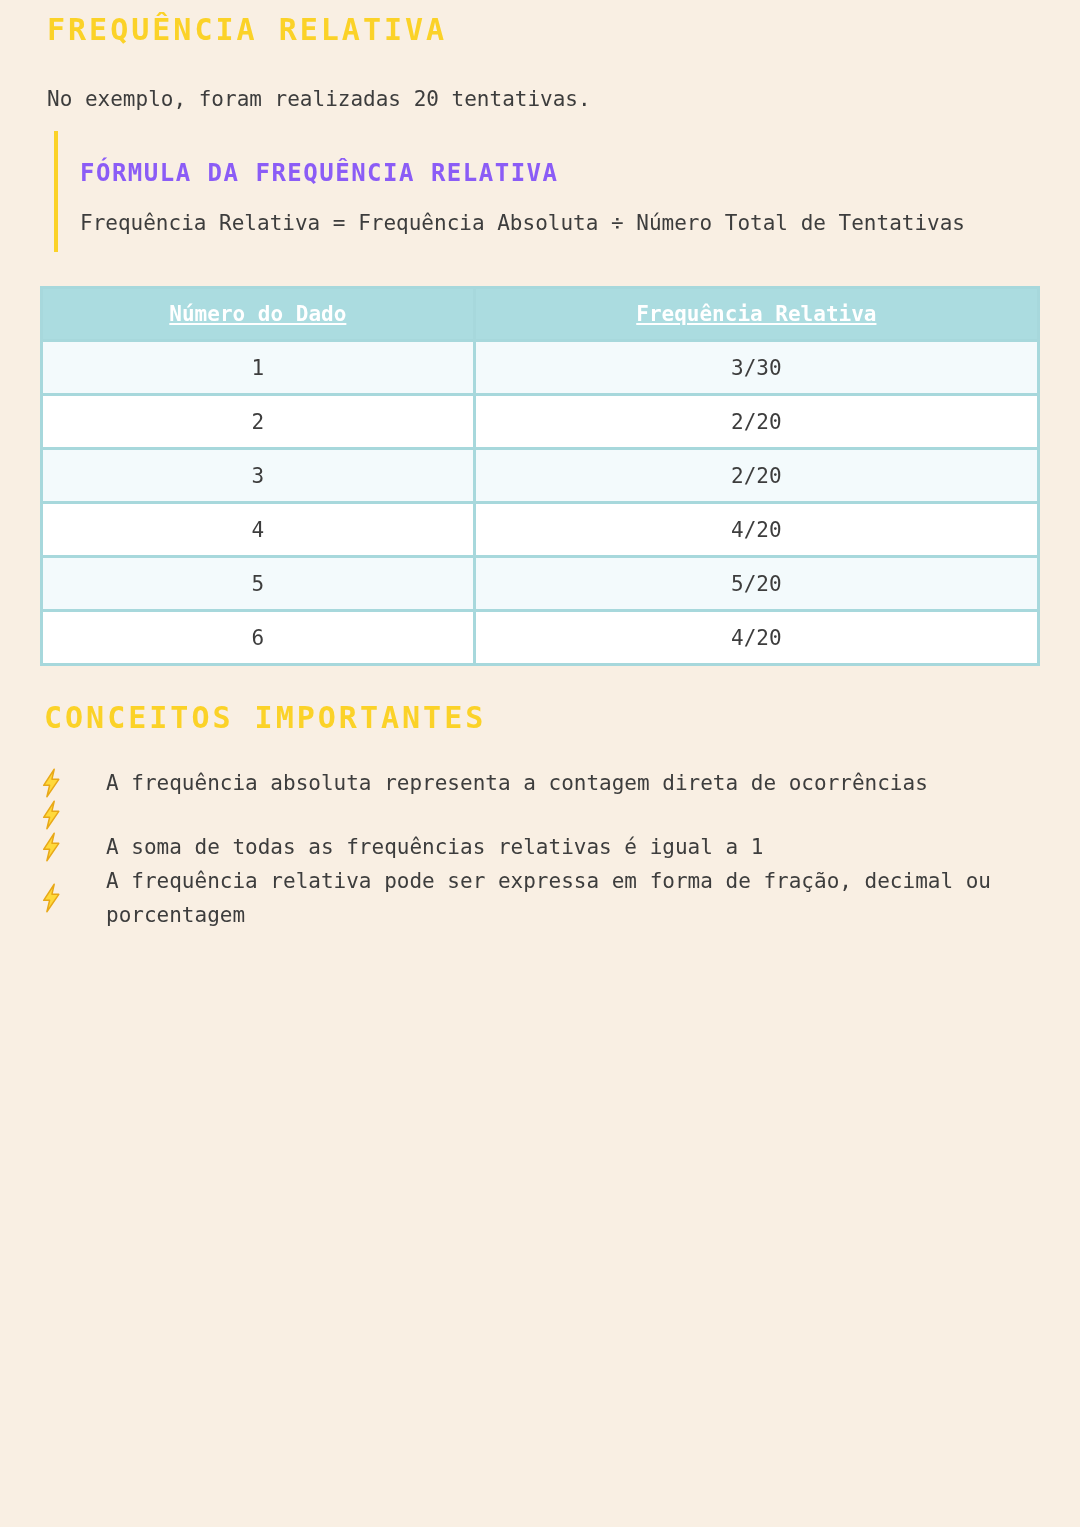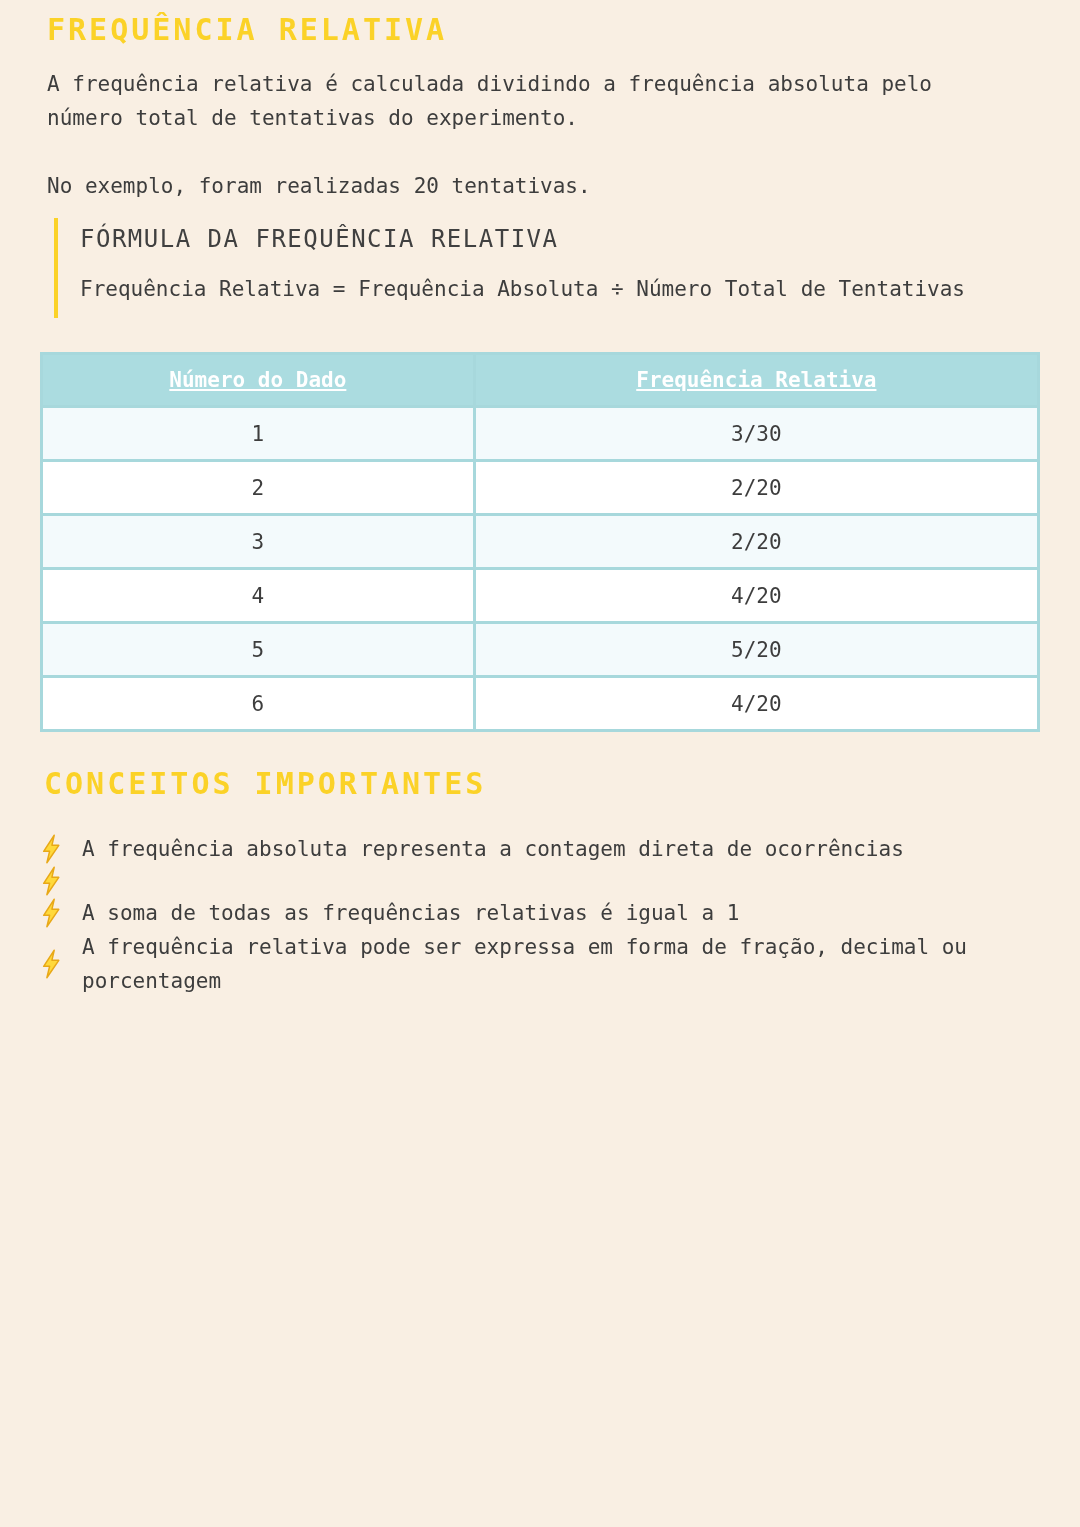--- a/index.html
+++ b/index.html
@@ -31,26 +31,27 @@
   .intro { margin-top: 19px; }
   .note  { margin-top: 34px; }
 
   .formula-callout {
     margin-left: 14px;
     margin-top: 15px;
     border-left: 4px solid #fbd228;
     padding: 6px 0 12px 22px;
   }
   .formula-title {
-    color: #404040;
+    color: #8b5cf6;
     font-size: 24px;
     line-height: 30px;
-    font-weight: normal;
+    font-weight: bold;
     letter-spacing: 1.5px;
     white-space: nowrap;
+    margin-top: 21px;
   }
   .formula-text {
     font-size: 21px;
     line-height: 34px;
     margin-top: 18px;
     white-space: nowrap;
   }
 
   table.freq-table {
     margin-top: 34px;
@@ -80,31 +81,30 @@
   ul.concepts-list li {
     display: flex;
     align-items: center;
     gap: 20px;
   }
   .bolt { flex: 0 0 22px; width: 22px; height: 30px; display: inline-flex; align-items: center; }
   .li-text {
     font-size: 21px;
     line-height: 34px;
     white-space: pre-line;
+    margin-left: 24px;
   }
 </style>
 </head>
 <body>
 
 <div class="page">
 
   <h1 class="page-title">FREQUÊNCIA RELATIVA</h1>
 
-  <p class="body-text intro">A frequência relativa é calculada dividindo a frequência absoluta pelo
-número total de tentativas do experimento.</p>
 
   <p class="body-text note">No exemplo, foram realizadas 20 tentativas.</p>
 
   <div class="formula-callout">
     <h2 class="formula-title">FÓRMULA DA FREQUÊNCIA RELATIVA</h2>
     <p class="formula-text">Frequência Relativa = Frequência Absoluta ÷ Número Total de Tentativas</p>
   </div>
 
   <table class="freq-table">
     <colgroup>

